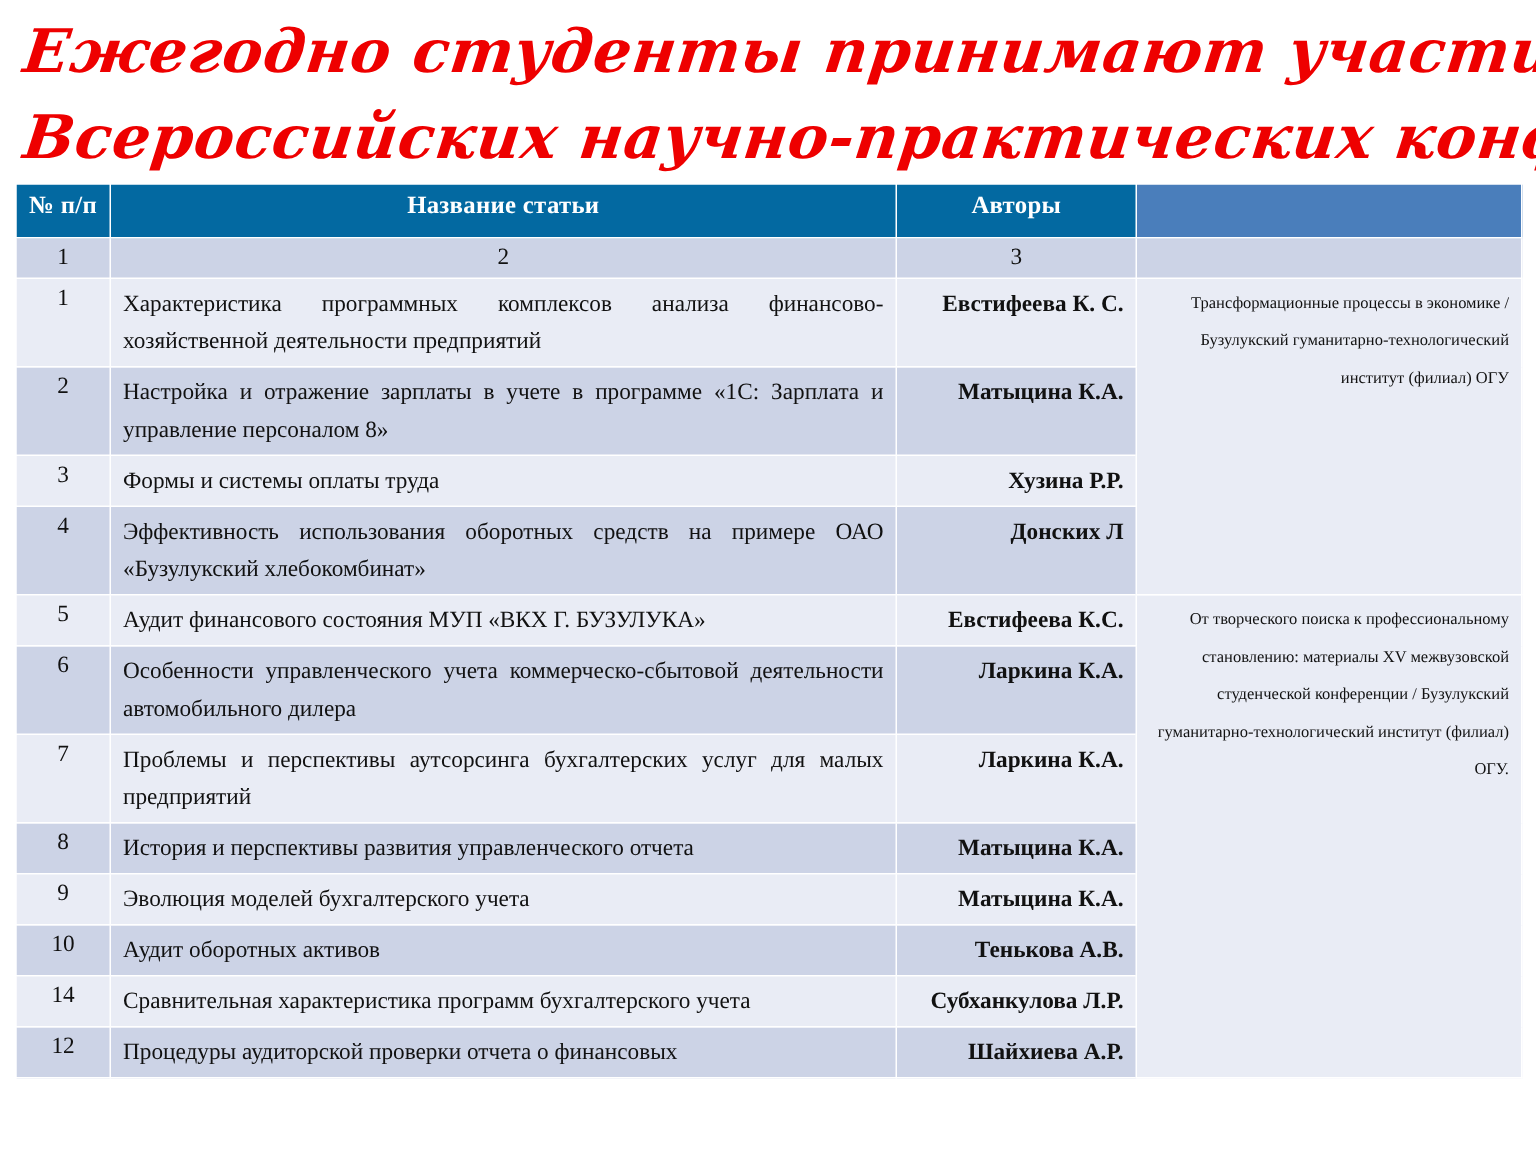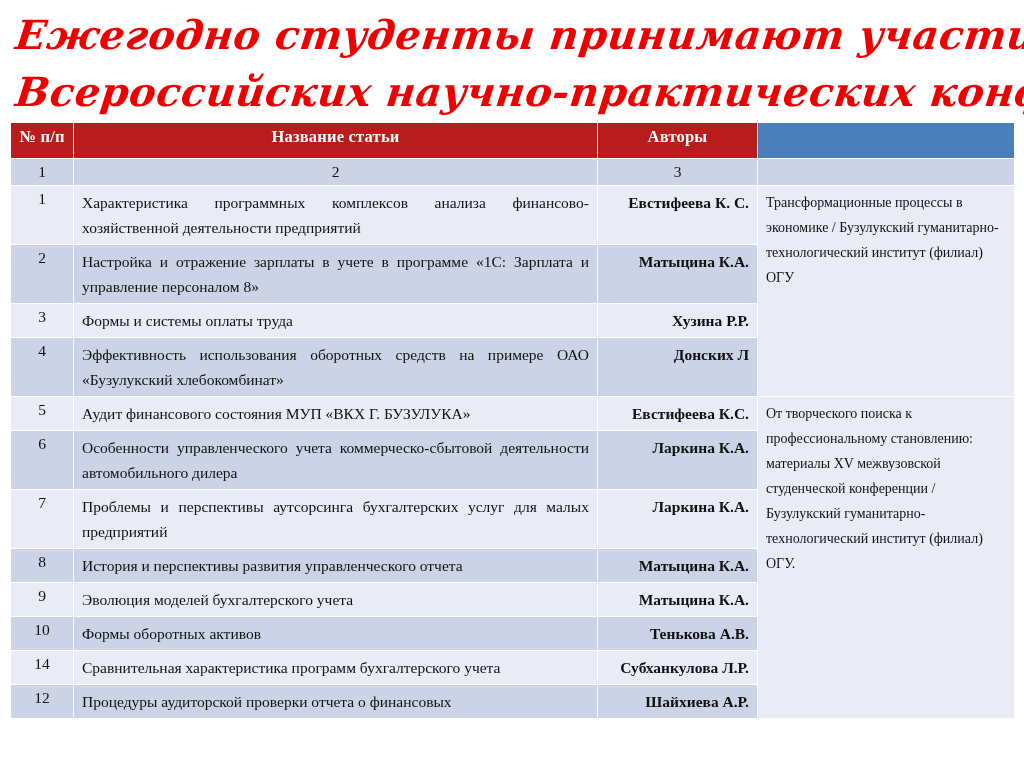--- a/index.html
+++ b/index.html
@@ -69,21 +69,21 @@
   table.articles th,
   table.articles td {
     border: 1px solid #ffffff;
     vertical-align: top;
     padding: 4px 8px;
     box-sizing: border-box;
   }
 
   
   thead th {
-    background: #b91c1c;
+    background: #0369a1;
     color: #ffffff;
     font-weight: 700;
     font-size: 16.5px;
     text-align: center;
     height: 36px;
     vertical-align: middle;
     letter-spacing: 0.2px;
   }
   thead th.blank { background: #4a7ebb; }
 
@@ -118,25 +118,25 @@
   td.title.nojust { text-align: center; }
   td.auth {
     text-align: right;
     line-height: 25px;
     vertical-align: top;
     padding-top: 4px;
     font-weight: bold;
   }
   td.src {
     background: #e9ecf5 !important;
-    text-align: left;
+    text-align: right;
     line-height: 25px;
     vertical-align: top;
     padding: 6px 10px;
-    font-size: 14px;
+    font-size: 11px;
   }
   td.src.src-b { background: #e9ecf5 !important; margin-top: 32px; }
 </style>
 </head>
 <body>
 
 <div class="slide">
 
   <div class="title-block">
     <div class="title-line">Ежегодно студенты принимают участие во</div>
@@ -221,21 +221,21 @@
         </tr>
 
         <tr class="band-light">
           <td class="num">9</td>
           <td class="title nojust">Эволюция моделей бухгалтерского учета</td>
           <td class="auth">Матыцина К.А.</td>
         </tr>
 
         <tr class="band-dark">
           <td class="num">10</td>
-          <td class="title nojust">Формы оборотных активов</td>
+          <td class="title nojust">Аудит оборотных активов</td>
           <td class="auth">Тенькова А.В.</td>
         </tr>
 
         <tr class="band-light">
           <td class="num">14</td>
           <td class="title">Сравнительная характеристика программ бухгалтерского учета</td>
           <td class="auth">Субханкулова Л.Р.</td>
         </tr>
 
         <tr class="band-dark">

